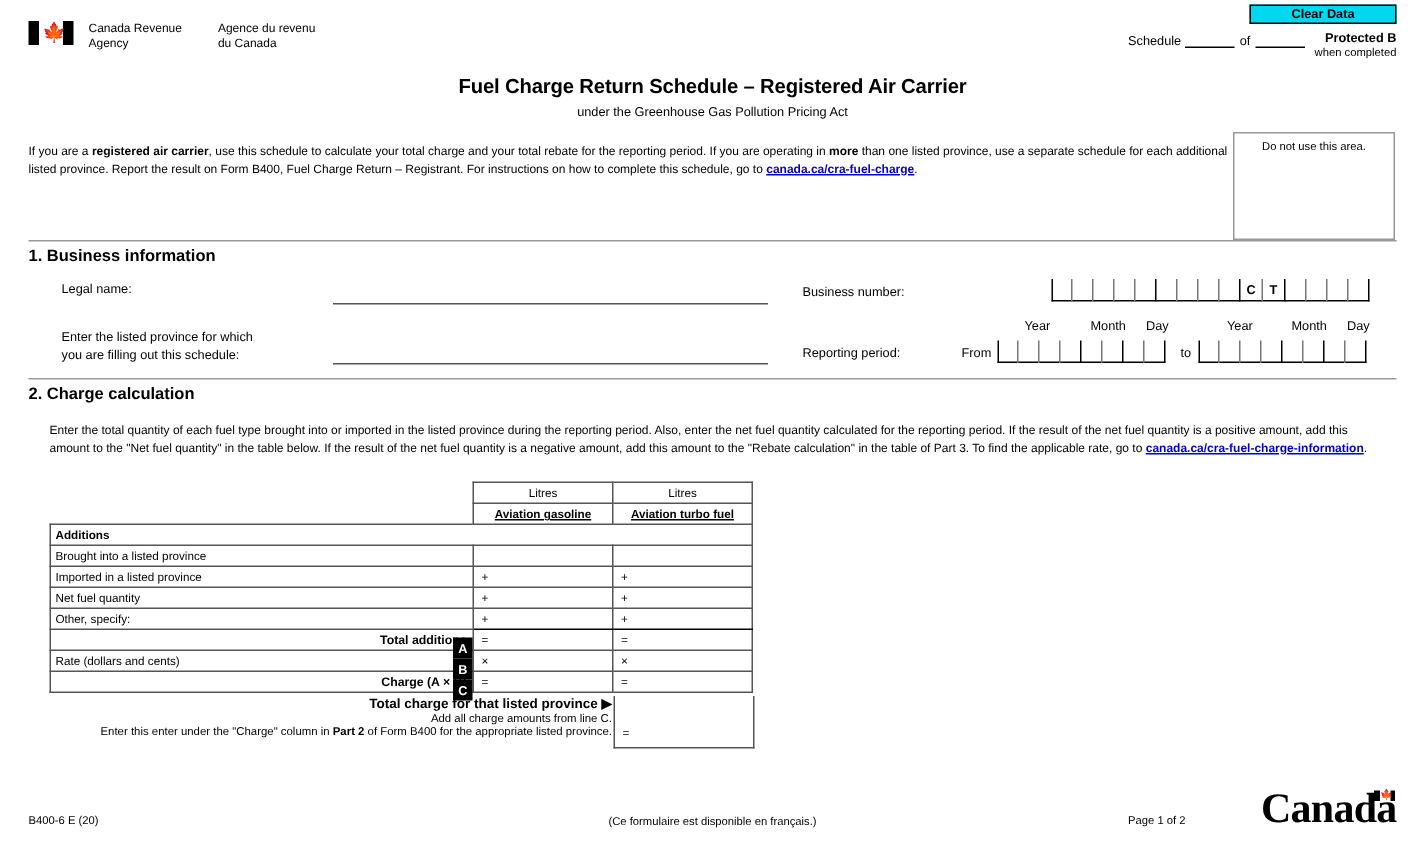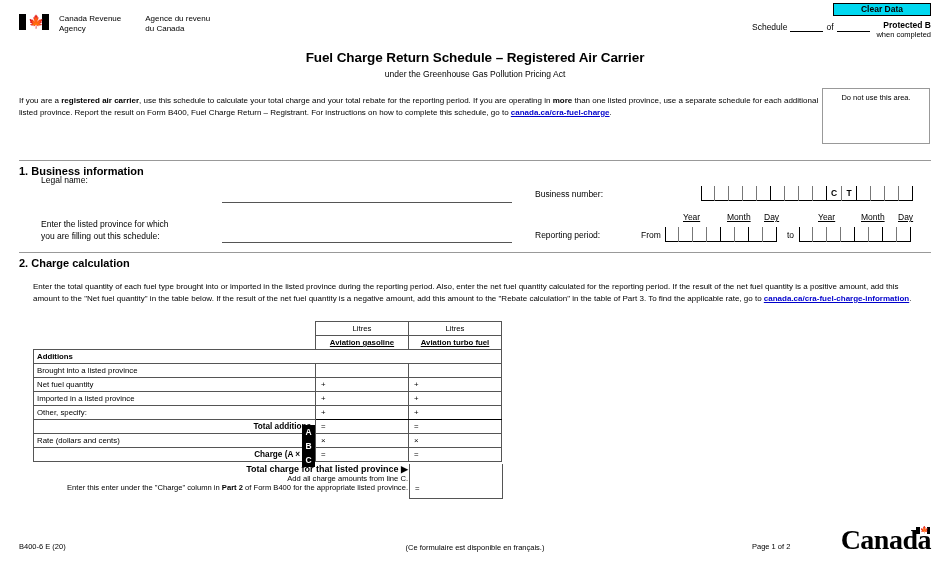--- a/index.html
+++ b/index.html
@@ -42,32 +42,32 @@
 
   .title { position:absolute; left:0; right:0; top:50px; text-align:center;
            font-size:13.5px; font-weight:bold; letter-spacing:-0.1px; }
   .subtitle { position:absolute; left:0; right:0; top:69px; text-align:center; font-size:8.5px; }
 
   
   .intro { position:absolute; left:19px; top:95px; width:800px; font-size:8px; line-height:11.7px; }
   .intro b { font-weight:bold; }
   a.lnk { color:#0000cc; font-weight:bold; text-decoration:underline; }
 
-  .dnu-box { position:absolute; left:822px; top:88px; width:108px; height:56px;
+  .dnu-box { position:absolute; left:822px; top:88px; width:108px; height:72px;
              border:1px solid #999; }
   .dnu-box span { display:block; text-align:center; margin-top:4px; font-size:7.5px; }
 
   
   .sec { position:absolute; left:19px; width:912px; border-top:1.5px solid #999; }
   .sec .lbl { font-size:11px; font-weight:bold; padding-top:4px; }
   #sec1 { top:160px; }
   #sec2 { top:252px; }
 
   
-  .lbl-legal { position:absolute; left:41px; top:175px; font-size:8.5px; }
+  .lbl-legal { position:absolute; left:41px; top:187px; font-size:8.5px; }
   .lbl-prov  { position:absolute; left:41px; top:219px; font-size:8.5px; line-height:11.5px; }
   .rule { position:absolute; border-bottom:1px solid #555; height:0; }
   #rule-legal { left:222px; top:202px; width:290px; }
   #rule-prov  { left:222px; top:242px; width:290px; }
 
   .lbl-bn  { position:absolute; left:535px; top:189px; font-size:8.5px; }
   .lbl-rp  { position:absolute; left:535px; top:230px; font-size:8.5px; }
   .lbl-from{ position:absolute; left:641px; top:230px; font-size:8.5px; }
   .lbl-to  { position:absolute; left:787px; top:230px; font-size:8.5px; }
 
@@ -78,21 +78,21 @@
   .comb .c.thick { border-right:1.3px solid #000; }
   .comb .c.first { border-left:1.3px solid #000; }
   .comb .c.ct { width:15px; font-size:8.5px; font-weight:bold; text-align:center;
                 line-height:15px; }
 
   #bn-comb { left:701px; top:186px; }
   #from-comb { left:665px; top:227px; }
   #to-comb { left:799px; top:227px; }
 
   .dlabels { position:absolute; font-size:8.5px; top:212px; }
-  .dlabels span { position:absolute;text-decoration:underline; }
+  .dlabels span { position:absolute; }
 
   
   .s2text { position:absolute; left:33px; top:281px; width:880px; font-size:8px; line-height:11.5px; }
 
   
   .tbl { position:absolute; left:33px; top:321px; font-size:7.8px; border-collapse:collapse; }
   .tbl td { border:1px solid #555; padding:0; height:14px; vertical-align:middle; }
   .tbl .lab { width:282px; padding-left:3px; }
   .tbl .lab-r { text-align:right; padding-right:4px; font-weight:bold; font-size:8.2px; }
   .tbl .num { width:93px; padding-left:5px; }
@@ -254,26 +254,26 @@
   <tr class="addrow">
     <td class="lab" colspan="3">Additions</td>
   </tr>
 
   <tr>
     <td class="lab">Brought into a listed province</td>
     <td class="num thickleft"></td>
     <td class="num2"></td>
   </tr>
   <tr>
-    <td class="lab">Net fuel quantity</td>
+    <td class="lab">Imported in a listed province</td>
     <td class="num thickleft">+</td>
     <td class="num2">+</td>
   </tr>
   <tr>
-    <td class="lab">Imported in a listed province</td>
+    <td class="lab">Net fuel quantity</td>
     <td class="num thickleft">+</td>
     <td class="num2">+</td>
   </tr>
   <tr>
     <td class="lab">Other, specify:</td>
     <td class="num thickleft thickbot">+</td>
     <td class="num2 thickbot">+</td>
   </tr>
 
   <tr>

